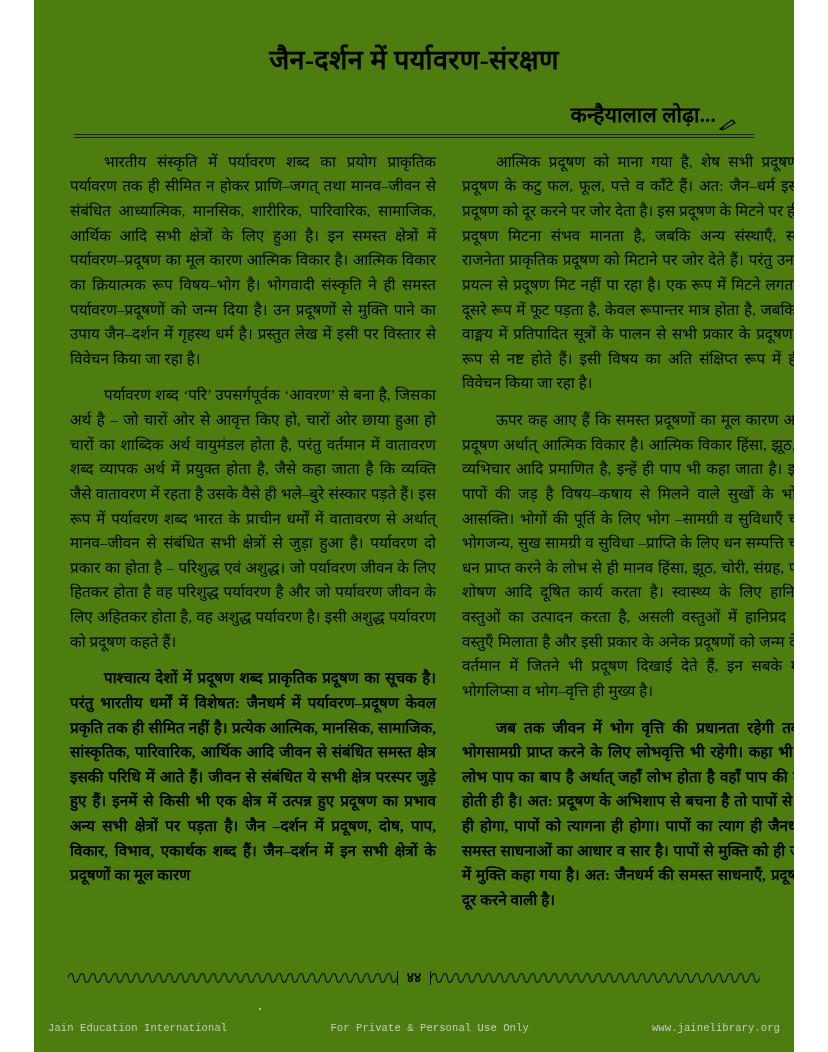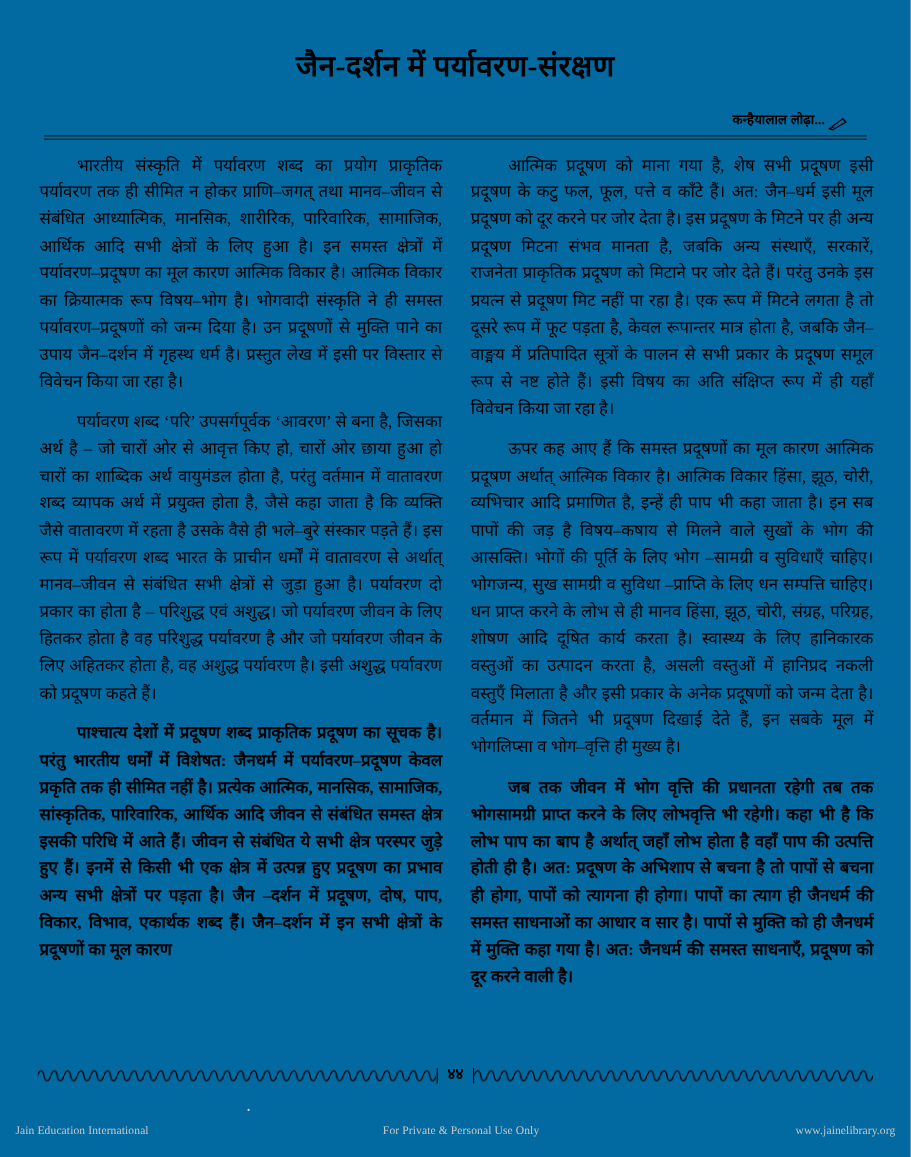--- a/index.html
+++ b/index.html
@@ -7,24 +7,24 @@
     margin: 0;
     padding: 0;
     background: #ffffff;
   }
   body {
     font-family: "Liberation Serif", "DejaVu Serif", serif;
     color: #000000;
   }
   .page {
     position: relative;
-    width: 828px;
+    width: 760px;
     height: 1052px;
     margin: 0 auto;
-    background: #0369a1;
+    background: #4d7c0f;
     overflow: hidden;
     box-sizing: border-box;
   }
 
   
   .title-block {
     padding: 44px 40px 0 40px;
   }
   .doc-title {
     text-align: center;
@@ -36,21 +36,21 @@
     font-family: "Liberation Serif", "DejaVu Serif", serif;
   }
   .byline-row {
     display: flex;
     justify-content: flex-end;
     align-items: flex-end;
     margin-top: 22px;
     padding-right: 18px;
   }
   .byline {
-    font-size: 12px;
+    font-size: 21px;
     font-weight: bold;
     letter-spacing: 0.2px;
     white-space: nowrap;
   }
   .pen-icon {
     display: inline-block;
     width: 17px;
     height: 13px;
     margin-left: 3px;
     position: relative;
@@ -130,21 +130,21 @@
   .scan-footer {
     position: absolute;
     left: 0;
     right: 0;
     bottom: 18px;
     display: flex;
     justify-content: space-between;
     align-items: flex-end;
     padding: 0 14px;
     box-sizing: border-box;
-    font-family: Liberation Serif, serif;
+    font-family: Liberation Mono, monospace;
     font-size: 10.5px;
     color: #c9c9c9;
     letter-spacing: 0.1px;
   }
   .scan-footer span {
     white-space: nowrap;
   }
   .scan-footer .center {
     flex: 0 1 auto;
     margin-left: -20px;

